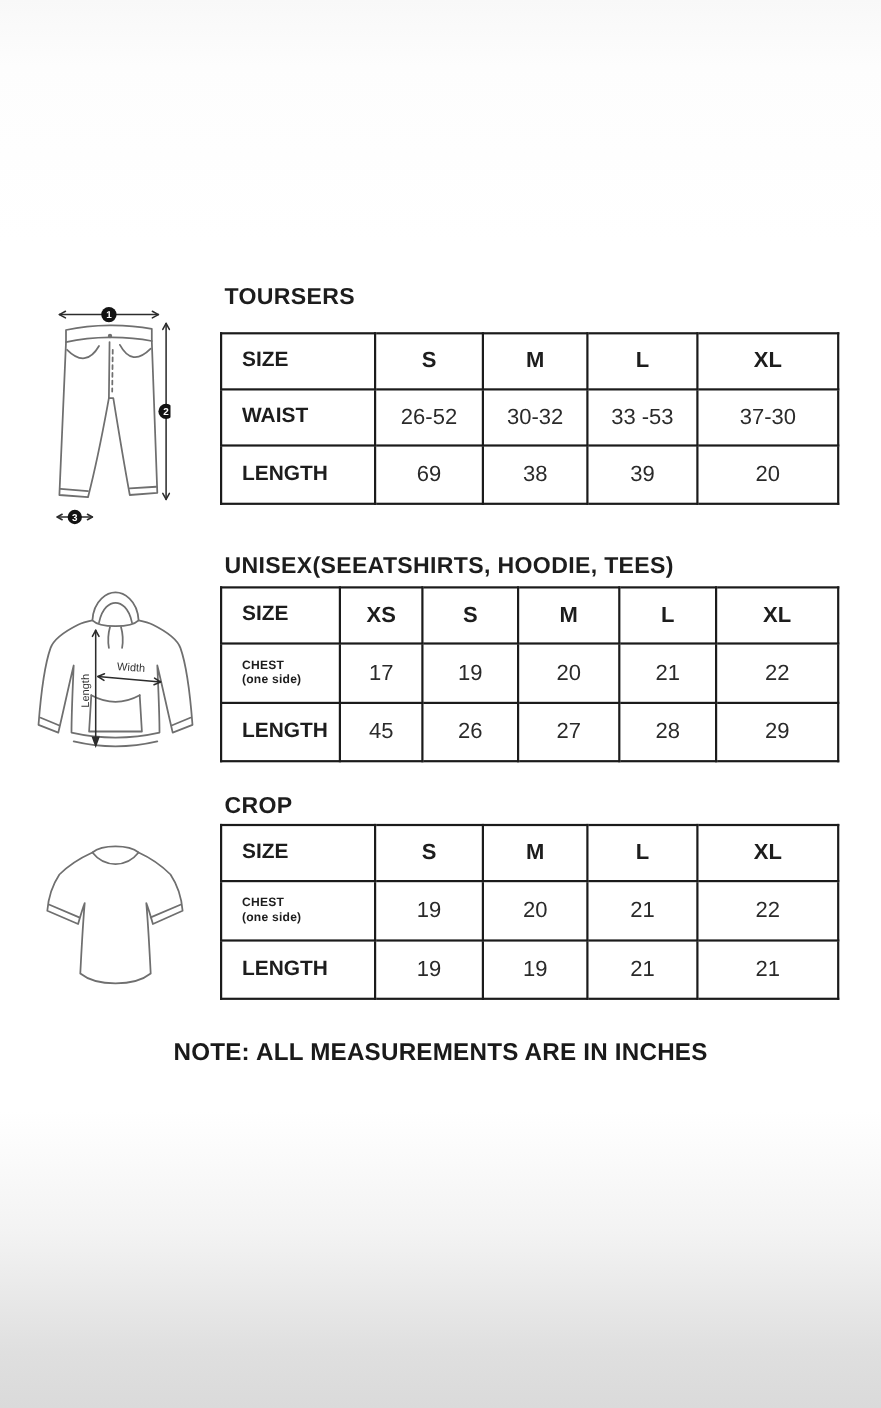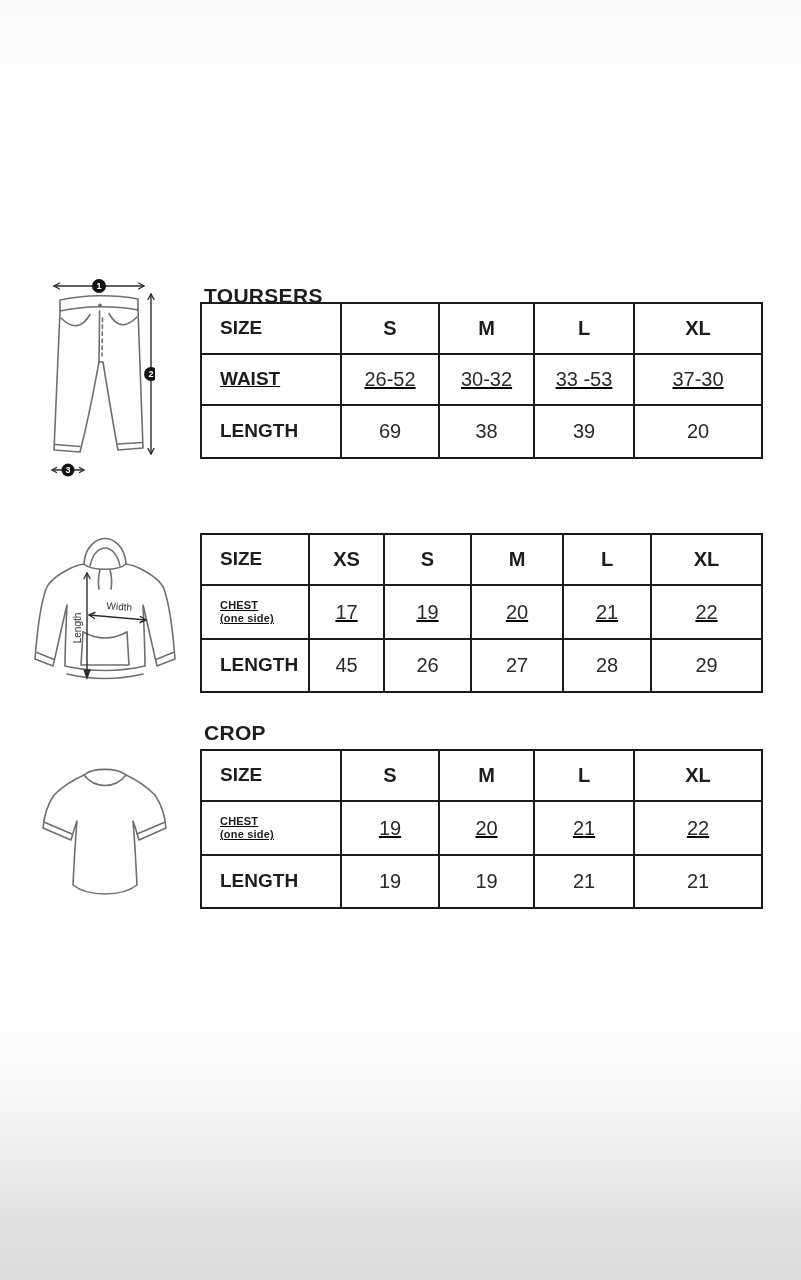--- a/index.html
+++ b/index.html
@@ -34,21 +34,21 @@
     padding:13px;
   }
   .size-table th{font-weight:700;color:#1d1d1d;}
   .size-table .lbl{
     text-align:left;padding-left:18px;
     font-weight:700;color:#1d1d1d;font-size:19px;
     white-space:pre-line;line-height:1.2;
   }
   .size-table .lbl.small{font-size:11px;letter-spacing:.2px;}
   .size-table tr.hdr{height:44px;}
-  .size-table tr.rA{height:44px;text-decoration:underline;}
+  .size-table tr.rA{height:44px;}
   .size-table tr.rB{height:53px;}
   .note{
     position:absolute;top:944px;left:0;width:801px;
     text-align:center;
     font-size:22px;font-weight:700;color:#1a1a1a;letter-spacing:.2px;
   }
   .illus{position:absolute;}
   .illus .line{fill:none;stroke:#6f6f6f;stroke-width:1.6;stroke-linecap:round;stroke-linejoin:round;}
   .illus .garment{fill:#ffffff;}
   .illus .arrow{fill:none;stroke:#2c2c2c;stroke-width:1.4;stroke-linecap:round;}
@@ -60,21 +60,21 @@
   .illus .measure-label{
     fill:#333;font-size:10px;font-weight:400;text-anchor:middle;
     font-family:"Liberation Sans",sans-serif;
   }
 </style>
 </head>
 <body>
 
 <div id="canvas">
 
-  <div class="sec-title" style="left:204px;top:284px;">TOURSERS</div>
+  <div class="sec-title" style="left:204px;top:258px;">TOURSERS</div>
 
   <svg class="illus" style="left:50px;top:278px;" width="105" height="208" viewBox="0 0 105 208">
 
     <path class="line garment" d="M10,22 C35,16.5 65,16.5 88,21 L88,32 C89,70 91,120 93,170 L68,172 C63,145 58,115 53,84 L49,84 C46,100 40,135 30,174 L4,172 C6,130 8,85 10,33 Z"></path>
     <path class="line" d="M10,33 C35,27.5 65,27.5 88,32"></path>
     <path class="line" d="M49,84 L49.6,33"></path>
     <path class="line" d="M52.5,40 L52,78" stroke-dasharray="3.5 3.5"></path>
     <path class="line" d="M5,166.5 L30,168.5"></path>
     <path class="line" d="M68,166 L92,164.5"></path>
     <path class="line" d="M11,40 Q28,57 40,36.5"></path>
@@ -127,20 +127,21 @@
     <tr class="rB">
       <td class="lbl">LENGTH</td>
       <td>69</td>
       <td>38</td>
       <td>39</td>
       <td>20</td>
     </tr>
     </tbody>
   </table>
 
+  <div class="sec-title" style="left:204px;top:503px;">UNISEX(SEEATSHIRTS, HOODIE, TEES)</div>
 
   <svg class="illus" style="left:27px;top:533px;" width="156" height="164" viewBox="0 0 156 164">
 
     <path class="line garment" d="M57,31 C52,32 48,33 44,35 C30,42 22,48 19,56 C14,70 10,100 8,126 L26,133 C31,112 36,88 40,72 C39,95 38,115 38,133 Q78,142 118,133 C118,115 117,95 116,72 C120,88 125,112 130,133 L148,126 C146,100 142,70 137,56 C134,48 126,42 112,35 C108,33 104,32 99,31"></path>
 
     <path class="line garment" d="M57,31 C58,12 71,5.5 78,5.5 C85,5.5 98,12 99,31 C92,38 64,38 57,31 Z"></path>
     <path class="line" d="M63,33 C66,19 73,15 78,15 C83,15 90,19 93,33"></path>
 
     <path class="line" d="M10,119.5 L27,126.5"></path>
     <path class="line" d="M146,119.5 L129,126.5"></path>
@@ -239,14 +240,15 @@
     <tr class="rB">
       <td class="lbl">LENGTH</td>
       <td>19</td>
       <td>19</td>
       <td>21</td>
       <td>21</td>
     </tr>
     </tbody>
   </table>
 
+  <div class="note">NOTE: ALL MEASUREMENTS ARE IN INCHES</div>
 
 </div>
 
 </body></html>

